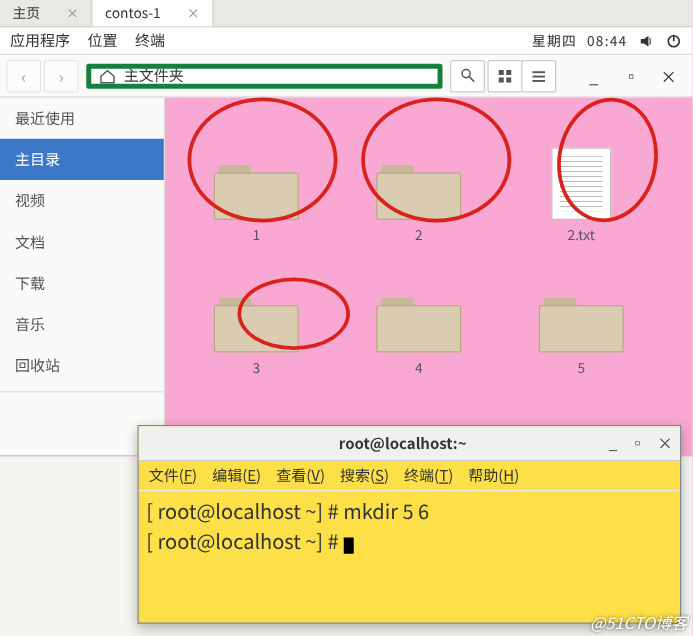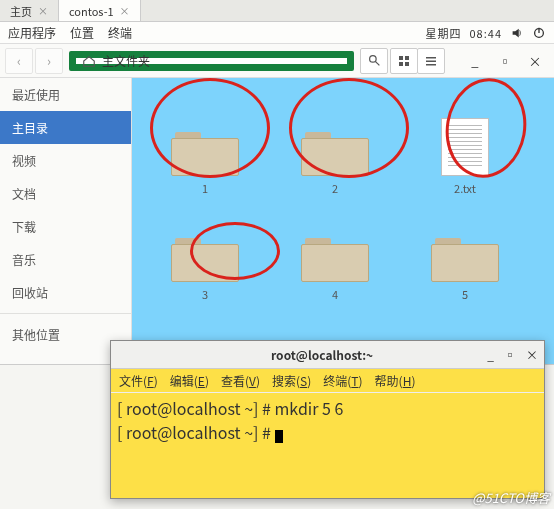--- a/index.html
+++ b/index.html
@@ -1,36 +1,36 @@
 <!DOCTYPE html>
 <html><head>
 <meta charset="utf-8">
 <style>
 * { box-sizing: border-box; margin: 0; padding: 0; font-family: "Noto Sans CJK SC", sans-serif; }
 body { width: 554px; height: 509px; background: #f5f5f2; position: relative; overflow: hidden; font-size: 12px; color: #333; }
 
 .tabbar { height: 22px; background: #e8e8e4; display: flex; border-bottom: 1px solid #ccc; }
-.tab { padding: 2px 10px; border-right: 1px solid #ccc; display: flex; align-items: center; gap: 3px; font-size: 11px; }
+.tab { padding: 2px 10px; border-right: 1px solid #ccc; display: flex; gap: 18px; font-size: 11px; }
 .tab.active { background: #fdfdfb; }
 .tab .x { font-size: 10px; color: #888; cursor: pointer; margin-left: 3px; }
 
 .menubar { height: 22px; background: #fdfdfb; display: flex; justify-content: space-between; align-items: center; padding: 0 8px; border-bottom: 1px solid #ddd; }
 .menubar-left { display: flex; gap: 14px; }
 .menubar-right { display: flex; align-items: center; gap: 8px; }
 .menubar-right span { font-size: 11px; letter-spacing: 1px; }
 
 .toolbar { height: 34px; background: #fafaf8; display: flex; align-items: center; padding: 0 5px; border-bottom: 1px solid #ddd; gap: 2px; }
 .tbtn { width: 28px; height: 26px; border: 1px solid #ccc; background: #fff; display: flex; align-items: center; justify-content: center; border-radius: 2px; cursor: pointer; font-size: 13px; }
 .tbtn.disabled { opacity: .45; }
-.path { flex: 1; display: flex; align-items: center; border: 7px solid #15803d; border-radius: 2px; height: 20px; background: #fff; margin: 0 4px; padding-left: 6px; gap: 6px; }
+.path { flex: 1; display: flex; align-items: center; border: 4px solid #15803d; border-radius: 2px; height: 20px; background: #fff; margin: 0 4px; padding-left: 6px; gap: 6px; }
 .path svg { width: 14px; height: 14px; }
 .tgroup { display: flex; gap: -1px; } 
 .tgroup .tbtn:not(:first-child){ margin-left:-1px;}
 
-.main { display: flex; height: 287px; background: #7dd3fc; border-bottom: 1px solid #ccc; }
+.main { display: flex; height: 287px; background: #f9a8d4; border-bottom: 1px solid #ccc; }
 .sidebar { width: 132px; background: #fafaf8; border-right: 1px solid #e0e0de; }
 .sbitem { padding: 8px 12px; color: #555; cursor: pointer; font-size: 12px; }
 .sbitem.sel { background: #3c78c8; color: #fff; }
 .sbsep { border-top: 1px solid #e0e0de; margin: 4px 0; }
 
 .content { flex: 1; padding: 12px 8px; display: flex; flex-wrap: wrap; align-content: flex-start; gap: 0; overflow: hidden; position: relative; }
 .item { width: 130px; height: 106px; display: flex; flex-direction: column; align-items: center; justify-content: flex-end; gap: 4px; position: relative; }
 .folder-ico { width: 68px; height: 48px; position: relative; }
 .folder-ico::before { content: ""; position: absolute; top: 4px; left: 4px; width: 26px; height: 10px; background: #c8b89a; border-radius: 2px 2px 0 0; }
 .folder-ico::after { content: ""; position: absolute; top: 10px; left: 0; right: 0; bottom: 0; background: #d9ccb0; border-radius: 2px; border: 1px solid #b8a880; }
@@ -139,21 +139,20 @@
 <div class="main">
   <div class="sidebar">
     <div class="sbitem"><span>最近使用</span></div>
     <div class="sbitem sel"><span>主目录</span></div>
     <div class="sbitem"><span>视频</span></div>
     <div class="sbitem"><span>文档</span></div>
     <div class="sbitem"><span>下载</span></div>
     <div class="sbitem"><span>音乐</span></div>
     <div class="sbitem"><span>回收站</span></div>
     <div class="sbsep"></div>
-    <div class="sbitem"><span>其他位置</span></div>
   </div>
   <div class="content">
     <div class="item">
       <div class="folder-ico"></div>
       <span class="fname">1</span>
     </div>
     <div class="item">
       <div class="folder-ico"></div>
       <span class="fname">2</span>
     </div>

